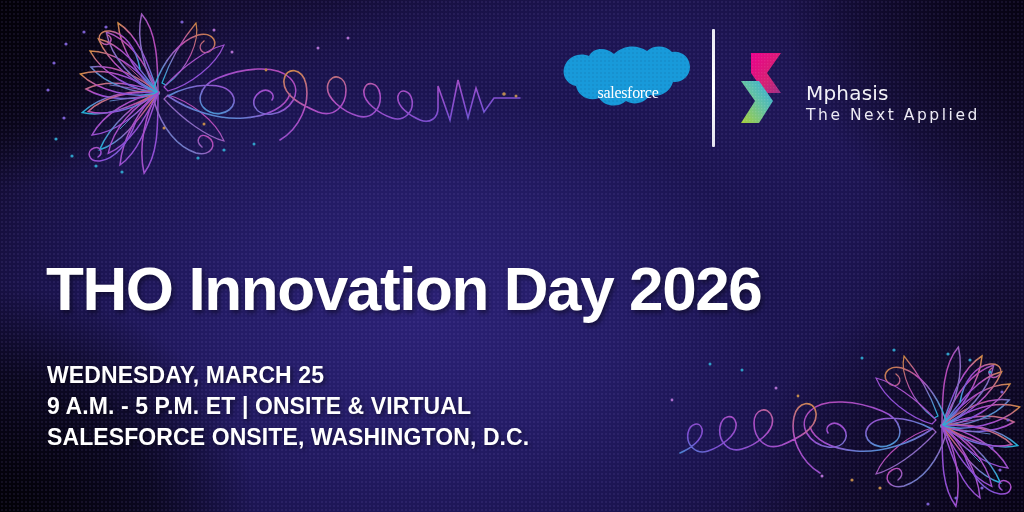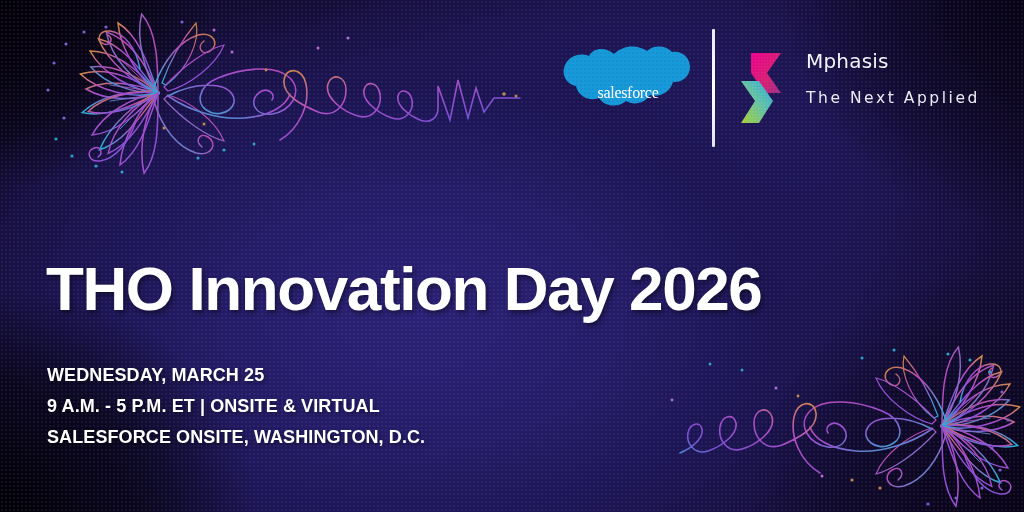--- a/index.html
+++ b/index.html
@@ -64,36 +64,36 @@
     letter-spacing: -0.3px;
     margin-top: 10px;
     font-family: Liberation Serif, serif;
   }
   #logo-divider {
     width: 3px; height: 118px;
     background: linear-gradient(to bottom, #e9e9f2, #ffffff 50%, #e4e4ef);
     margin: 0 22px 0 16px;
     border-radius: 1px;
   }
-  #mphasis-logo { display: flex; align-items: flex-start; }
+  #mphasis-logo { display: flex; align-items: flex-end; }
   #mphasis-mark { width: 56px; height: 74px; margin-right: 13px; }
   #mphasis-text { display: flex; flex-direction: column; justify-content: center; }
   #mphasis-name {
     color: #f2f2f7; font-size: 20px; font-weight: 400;
     letter-spacing: 0.2px; line-height: 1.08;
     font-family: "DejaVu Sans", sans-serif;
   }
   #silverline-name {
     color: #ffffff; font-size: 31px; font-weight: 700; font-style: italic;
     letter-spacing: 0.2px; line-height: 1.06; margin-top: 1px;
     font-family: "Liberation Sans", sans-serif;
   }
   #silverline-tagline {
     color: #eceaf4; font-size: 15.5px; font-weight: 400;
-    letter-spacing: 2.55px; line-height: 1.25; margin-top: 16px;
+    letter-spacing: 2.55px; line-height: 1.25; margin-top: 1px;
     font-family: "DejaVu Sans", sans-serif;
   }
 
   
   #headline {
     position: absolute;
     left: 46px; top: 216px;
     color: #ffffff;
     font-size: 62px;
     font-weight: 700;
@@ -102,21 +102,21 @@
     white-space: nowrap;
     text-shadow: 2px 3px 5px rgba(0,0,0,0.42);
     font-family: "Liberation Sans", sans-serif;
   }
   #event-details {
     position: absolute;
     left: 47px; top: 360px;
     color: #ffffff;
   }
   .detail-line {
-    font-size: 18px;
+    font-size: 23px;
     font-weight: 700;
     letter-spacing: 0.1px;
     line-height: 31px;
     white-space: nowrap;
     text-shadow: 2px 2px 4px rgba(0,0,0,0.45);
     font-family: "Liberation Sans", sans-serif;
   }
 </style>
 </head>
 <body>

